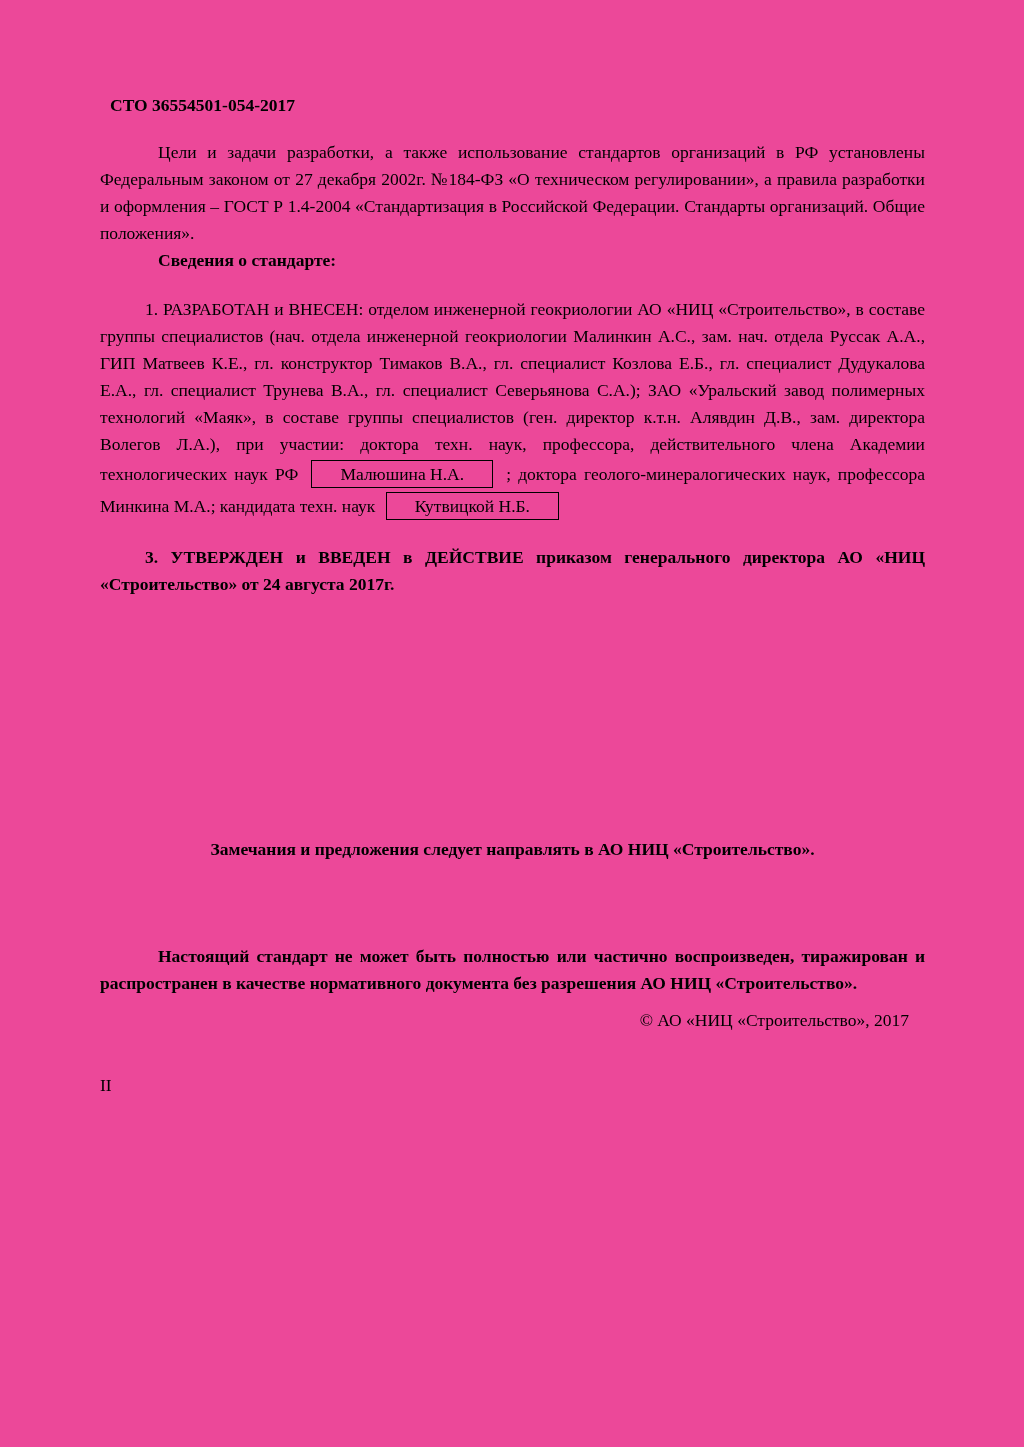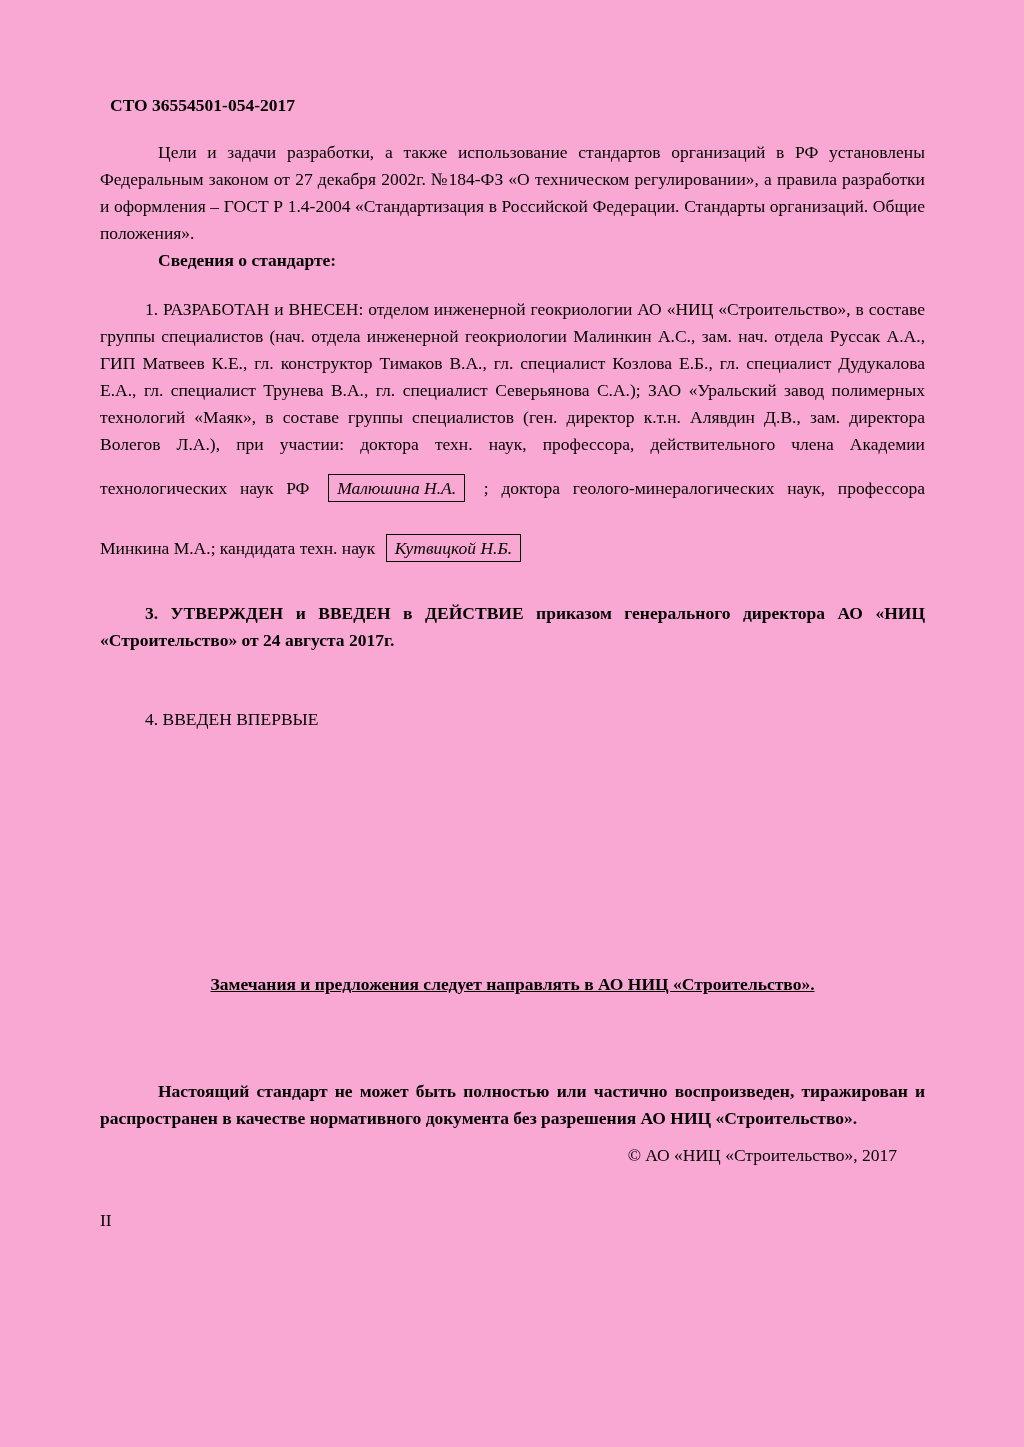--- a/index.html
+++ b/index.html
@@ -6,21 +6,21 @@
     margin: 0;
     padding: 0;
     background: #ffffff;
   }
   .page {
     position: relative;
     width: 1024px;
     height: 1447px;
     box-sizing: border-box;
     padding: 92px 99px 0 100px;
-    background: #f9a8d4;
+    background: #ec4899;
     color: #000000;
     font-family: "Liberation Serif", "DejaVu Serif", serif;
     font-size: 17.5px;
     line-height: 27px;
     overflow: hidden;
   }
   .para { margin: 0; text-align: justify; }
   .doc-number {
     margin: 0 0 20px 10px;
     font-weight: bold;
@@ -33,32 +33,31 @@
   }
   .bold { font-weight: bold; }
   .indent { text-indent: 58px; }
   .indent-sm { text-indent: 45px; }
   .mb-intro { }
   .mb-heading { margin-bottom: 22px; }
   .mb-item1 { margin-bottom: 22px; }
   .mb-item2 { margin-bottom: 30px; }
   .mb-item3 { margin-bottom: 52px; font-weight: bold; }
   .wide { word-spacing: 2px; }
-  .remarks { margin-top: 238px; text-align: center; text-decoration: underline; }
+  .remarks { margin-top: 238px; text-align: center; }
   .restriction { margin-top: 80px; }
-  .copyright { margin-top: 10px; margin-right: 28px; text-align: right; }
+  .copyright { margin-top: 10px; margin-right: 16px; text-align: right; }
   .page-number { margin-top: 38px; text-align: left; }
   .run-normal { font-style: normal; }
   .run-italic { }
   .run-boxed {
-    font-style: italic;
     display: inline-block;
     border: 1.5px solid #000000;
-    padding: 1px 8px;
-    margin: 16px 6px;
+    padding: 1px 28px;
+    margin: 2px 6px;
     line-height: 24px;
     text-indent: 0;
   }
 </style>
 </head>
 <body>
 
 <div class="page">
 
   <p class="para doc-number">СТО 36554501-054-2017</p>
@@ -66,21 +65,20 @@
 
   <p class="para indent mb-intro">Цели и задачи разработки, а также использование стандартов организаций в РФ установлены Федеральным законом от 27 декабря 2002г. №184-ФЗ «О техническом регулировании», а правила разработки и оформления – ГОСТ Р 1.4-2004 «Стандартизация в Российской Федерации. Стандарты организаций. Общие положения».</p>
 
   <p class="para indent bold mb-heading">Сведения о стандарте:</p>
 
   <p class="para indent-sm mb-item1"><span class="run-normal">1. РАЗРАБОТАН и ВНЕСЕН: отделом инженерной геокриологии АО «НИЦ «Строительство», в составе группы специалистов (нач. отдела инженерной геокриологии </span><span class="run-italic">Малинкин А.С.</span><span class="run-normal">, зам. нач. отдела </span><span class="run-italic">Руссак А.А.</span><span class="run-normal">, ГИП </span><span class="run-italic">Матвеев К.Е.</span><span class="run-normal">, гл. конструктор </span><span class="run-italic">Тимаков В.А.</span><span class="run-normal">, гл. специалист </span><span class="run-italic">Козлова Е.Б.</span><span class="run-normal">, гл. специалист </span><span class="run-italic">Дудукалова Е.А.</span><span class="run-normal">, гл. специалист </span><span class="run-italic">Трунева В.А.</span><span class="run-normal">, гл. специалист </span><span class="run-italic">Северьянова С.А.</span><span class="run-normal">); ЗАО «Уральский завод полимерных технологий «Маяк», в составе группы специалистов (ген. директор к.т.н. </span><span class="run-italic">Алявдин Д.В.</span><span class="run-normal">, зам. директора </span><span class="run-italic">Волегов Л.А.</span><span class="run-normal">), при участии: доктора техн. наук, профессора, действительного члена Академии технологических наук РФ </span><span class="run-boxed">Малюшина Н.А.</span><span class="run-normal"> ; доктора геолого-минералогических наук, профессора </span><span class="run-italic">Минкина М.А.</span><span class="run-normal">; кандидата техн. наук </span><span class="run-boxed">Кутвицкой Н.Б.</span></p>
 
 
   <p class="para indent-sm mb-item3">3. УТВЕРЖДЕН и ВВЕДЕН в ДЕЙСТВИЕ приказом генерального директора АО «НИЦ «Строительство» от 24 августа 2017г.</p>
 
-  <p class="para indent-sm">4. ВВЕДЕН ВПЕРВЫЕ</p>
 
   <p class="para bold remarks">Замечания и предложения следует направлять в АО НИЦ «Строительство».</p>
 
   <p class="para indent bold restriction">Настоящий стандарт не может быть полностью или частично воспроизведен, тиражирован и распространен в качестве нормативного документа без разрешения АО НИЦ «Строительство».</p>
 
   <p class="para copyright">© АО «НИЦ «Строительство», 2017</p>
 
   <p class="para page-number">II</p>
 
 </div>

